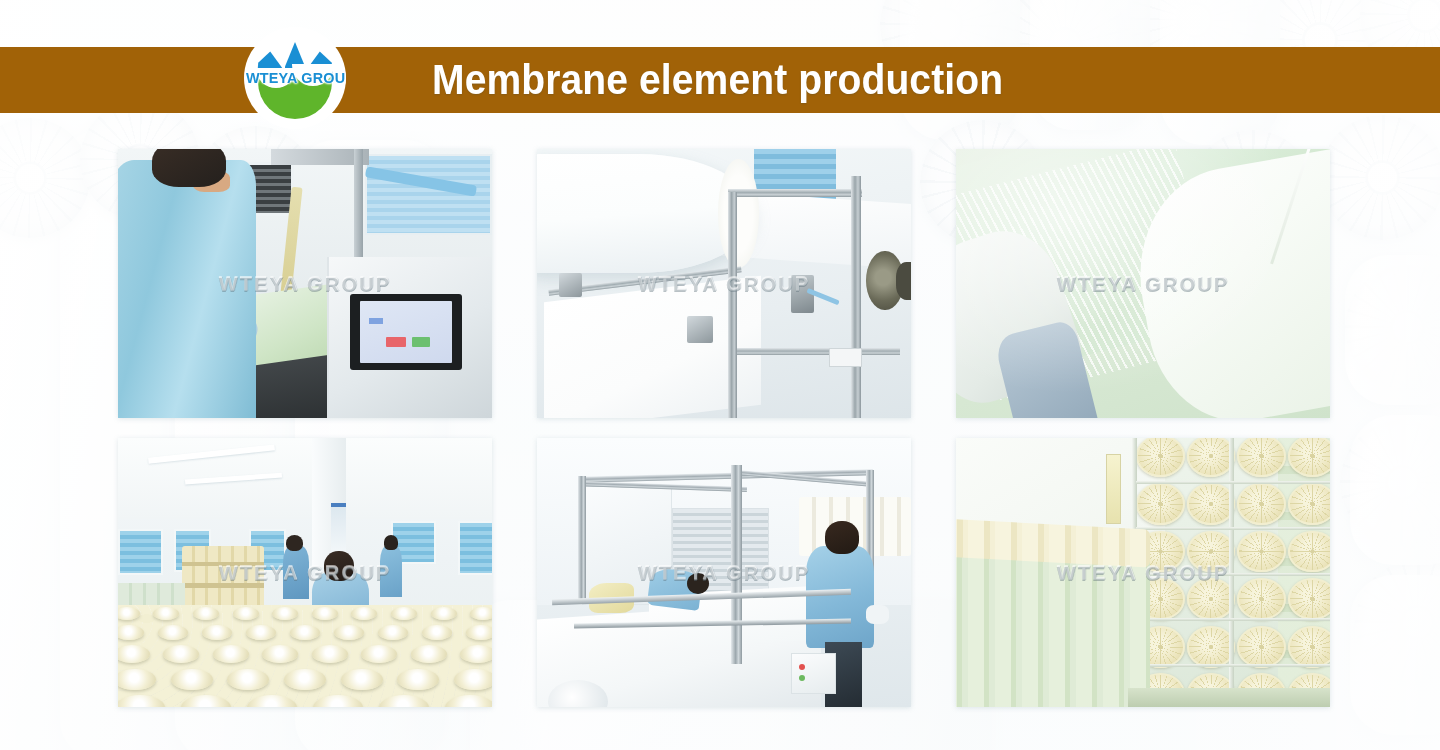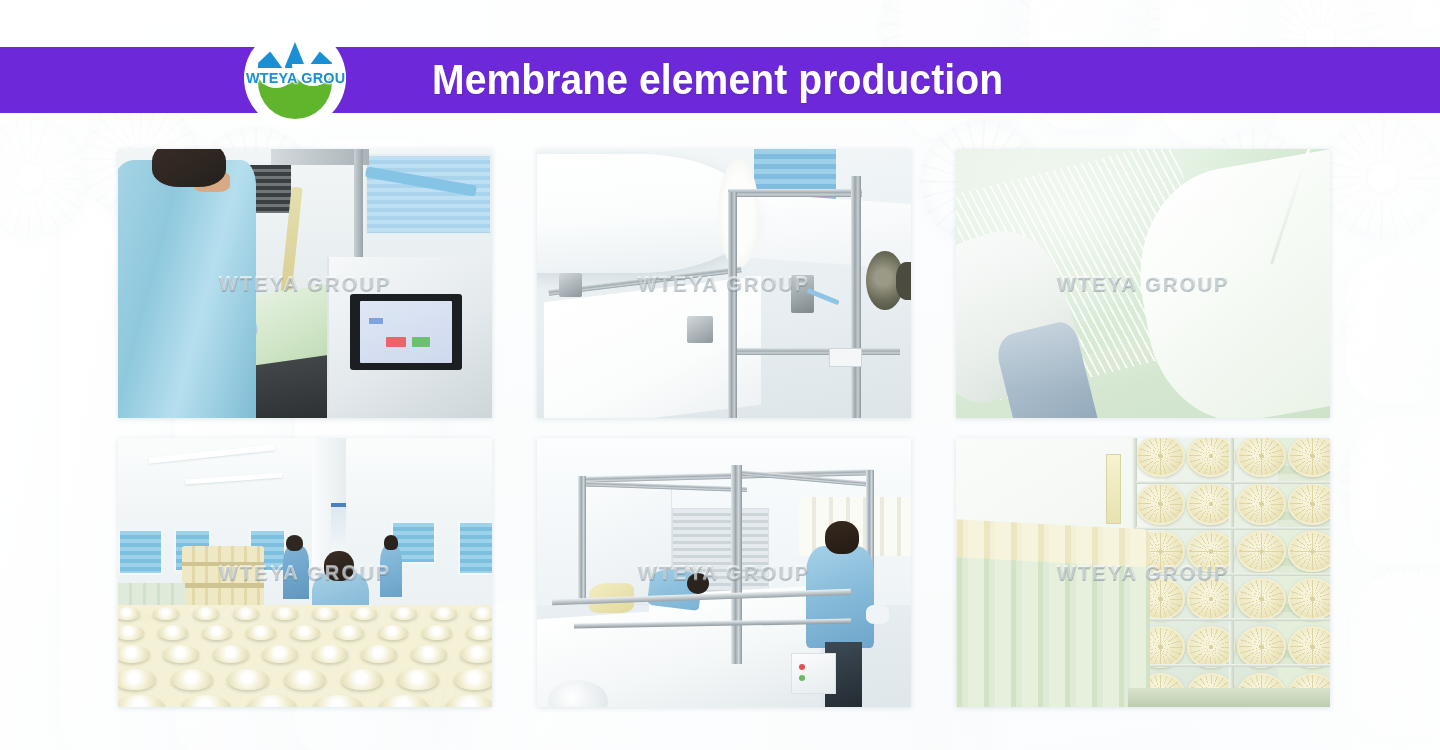--- a/index.html
+++ b/index.html
@@ -35,21 +35,21 @@
   #bg-wash {
     position:absolute; inset:0;
     background:
       linear-gradient(to right, rgba(255,255,255,.80) 0%, rgba(255,255,255,.55) 18%, rgba(255,255,255,.45) 50%, rgba(255,255,255,.55) 82%, rgba(255,255,255,.78) 100%),
       linear-gradient(to bottom, rgba(255,255,255,.62) 0%, rgba(255,255,255,.38) 35%, rgba(255,255,255,.42) 70%, rgba(250,252,253,.72) 100%);
   }
 
   
   #banner {
     position:absolute; left:0; top:47px; width:1440px; height:66px;
-    background:#6d28d9;
+    background:#a16207;
     z-index:5;
   }
   #banner-title {
     position:absolute; left:432px; top:0; height:66px;
     display:flex; align-items:center;
     color:#ffffff;
     font-size:42px;
     font-weight:bold;
     letter-spacing:.1px;
     transform:scaleX(.93);

